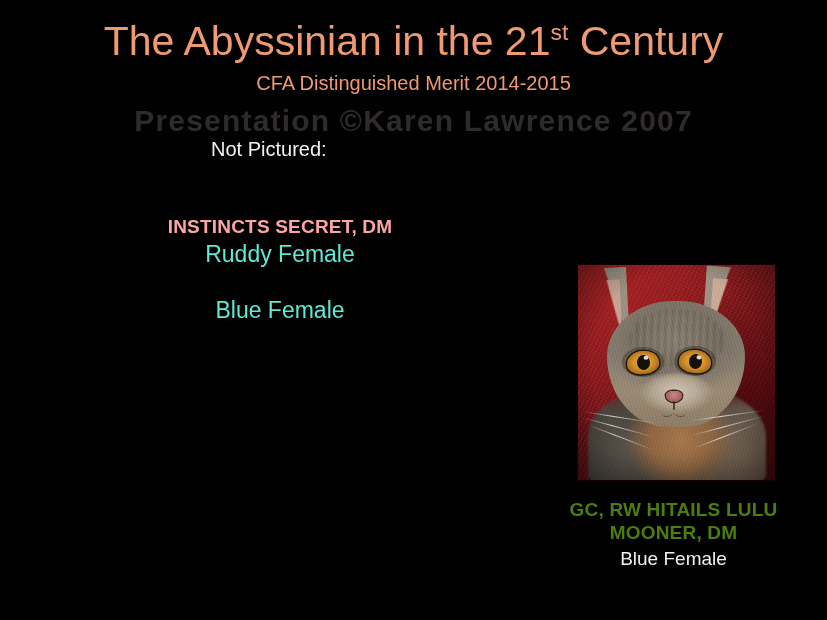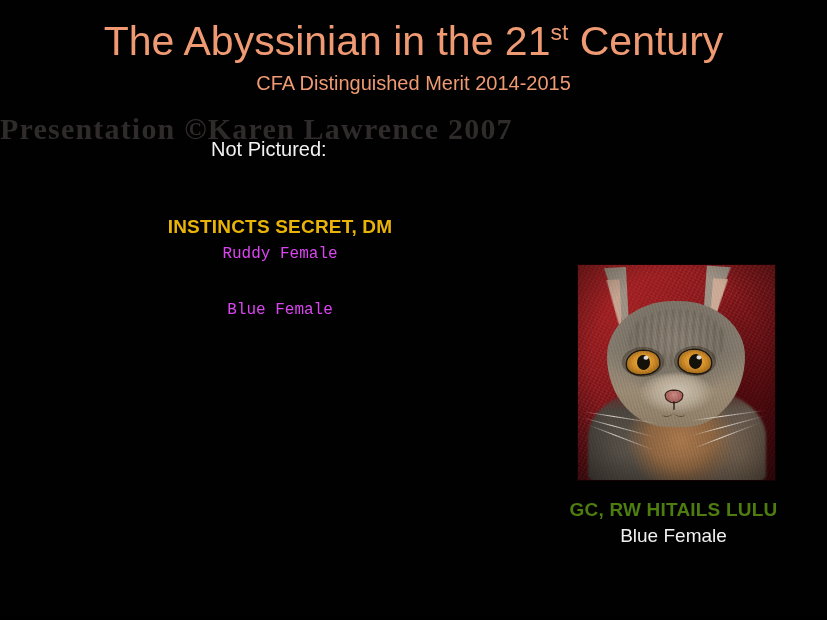--- a/index.html
+++ b/index.html
@@ -48,25 +48,25 @@
     width: 827px;
     text-align: center;
     color: #ef9a72;
     font-size: 20px;
     line-height: 34px;
     font-weight: 400;
     white-space: nowrap;
   }
   .credit-watermark {
     position: absolute;
-    left: 0; top: 112px;
+    left: 0; top: 104px;
     width: 827px;
-    text-align: left;
+    text-align: center;
     color: #2e2b2a;
-    font-family: Liberation Serif, serif;
+    font-family: Liberation Sans, sans-serif;
     font-weight: 700;
     font-size: 30px;
     line-height: 34px;
     letter-spacing: 1.2px;
     white-space: nowrap;
   }
 
   
   .not-pictured {
     position: absolute;
@@ -80,33 +80,32 @@
   }
 
   
   .entry {
     position: absolute;
     text-align: center;
     white-space: nowrap;
   }
   .entry .cat-name {
     display: block;
-    color: #eab308;
+    color: #fca5a5;
     font-weight: 700;
     font-size: 19px;
     line-height: 26px;
     letter-spacing: 0.2px;
   }
   .entry .cat-color {
     display: block;
-    color: #d946ef;
+    color: #5eead4;
     font-weight: 400;
-    font-size: 16px;
+    font-size: 23px;
     line-height: 28px;
-    font-family: Liberation Mono, monospace;
   }
 
   #entry-1 { left: 47px; top: 214px; width: 466px; }
   #entry-2 { left: 24px; top: 296px; width: 512px; }
 
   
   #photo-frame {
     position: absolute;
     left: 578px;
     top: 265px;
@@ -398,16 +397,17 @@
       <div class="whisker" id="wh-r3"></div>
 
       <div id="fur-texture"></div>
     </div>
 
     <div id="photo-vignette"></div>
   </div>
 
   <div id="photo-caption">
     <span class="cat-name">GC, RW HITAILS LULU</span>
+    <span class="cat-name">MOONER, DM</span>
     <span class="cat-color">Blue Female</span>
   </div>
 
 </div>
 
 </body></html>

